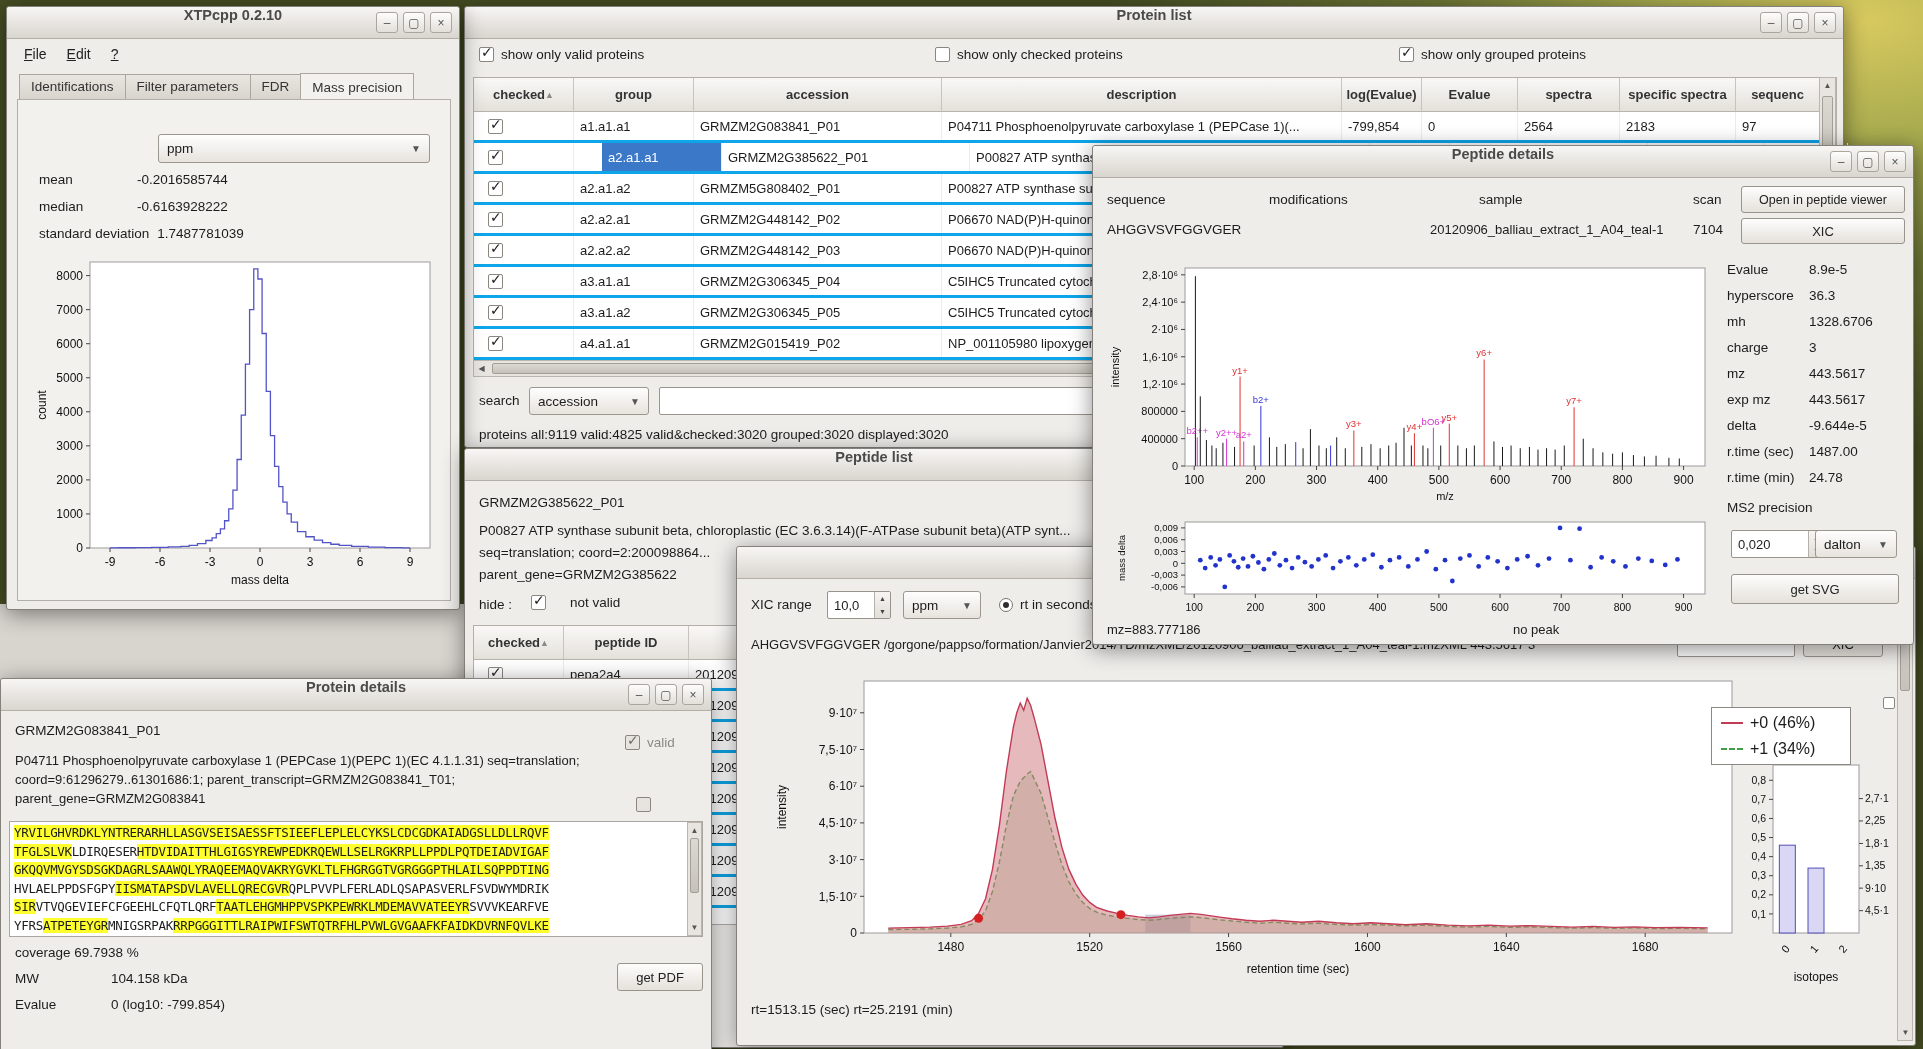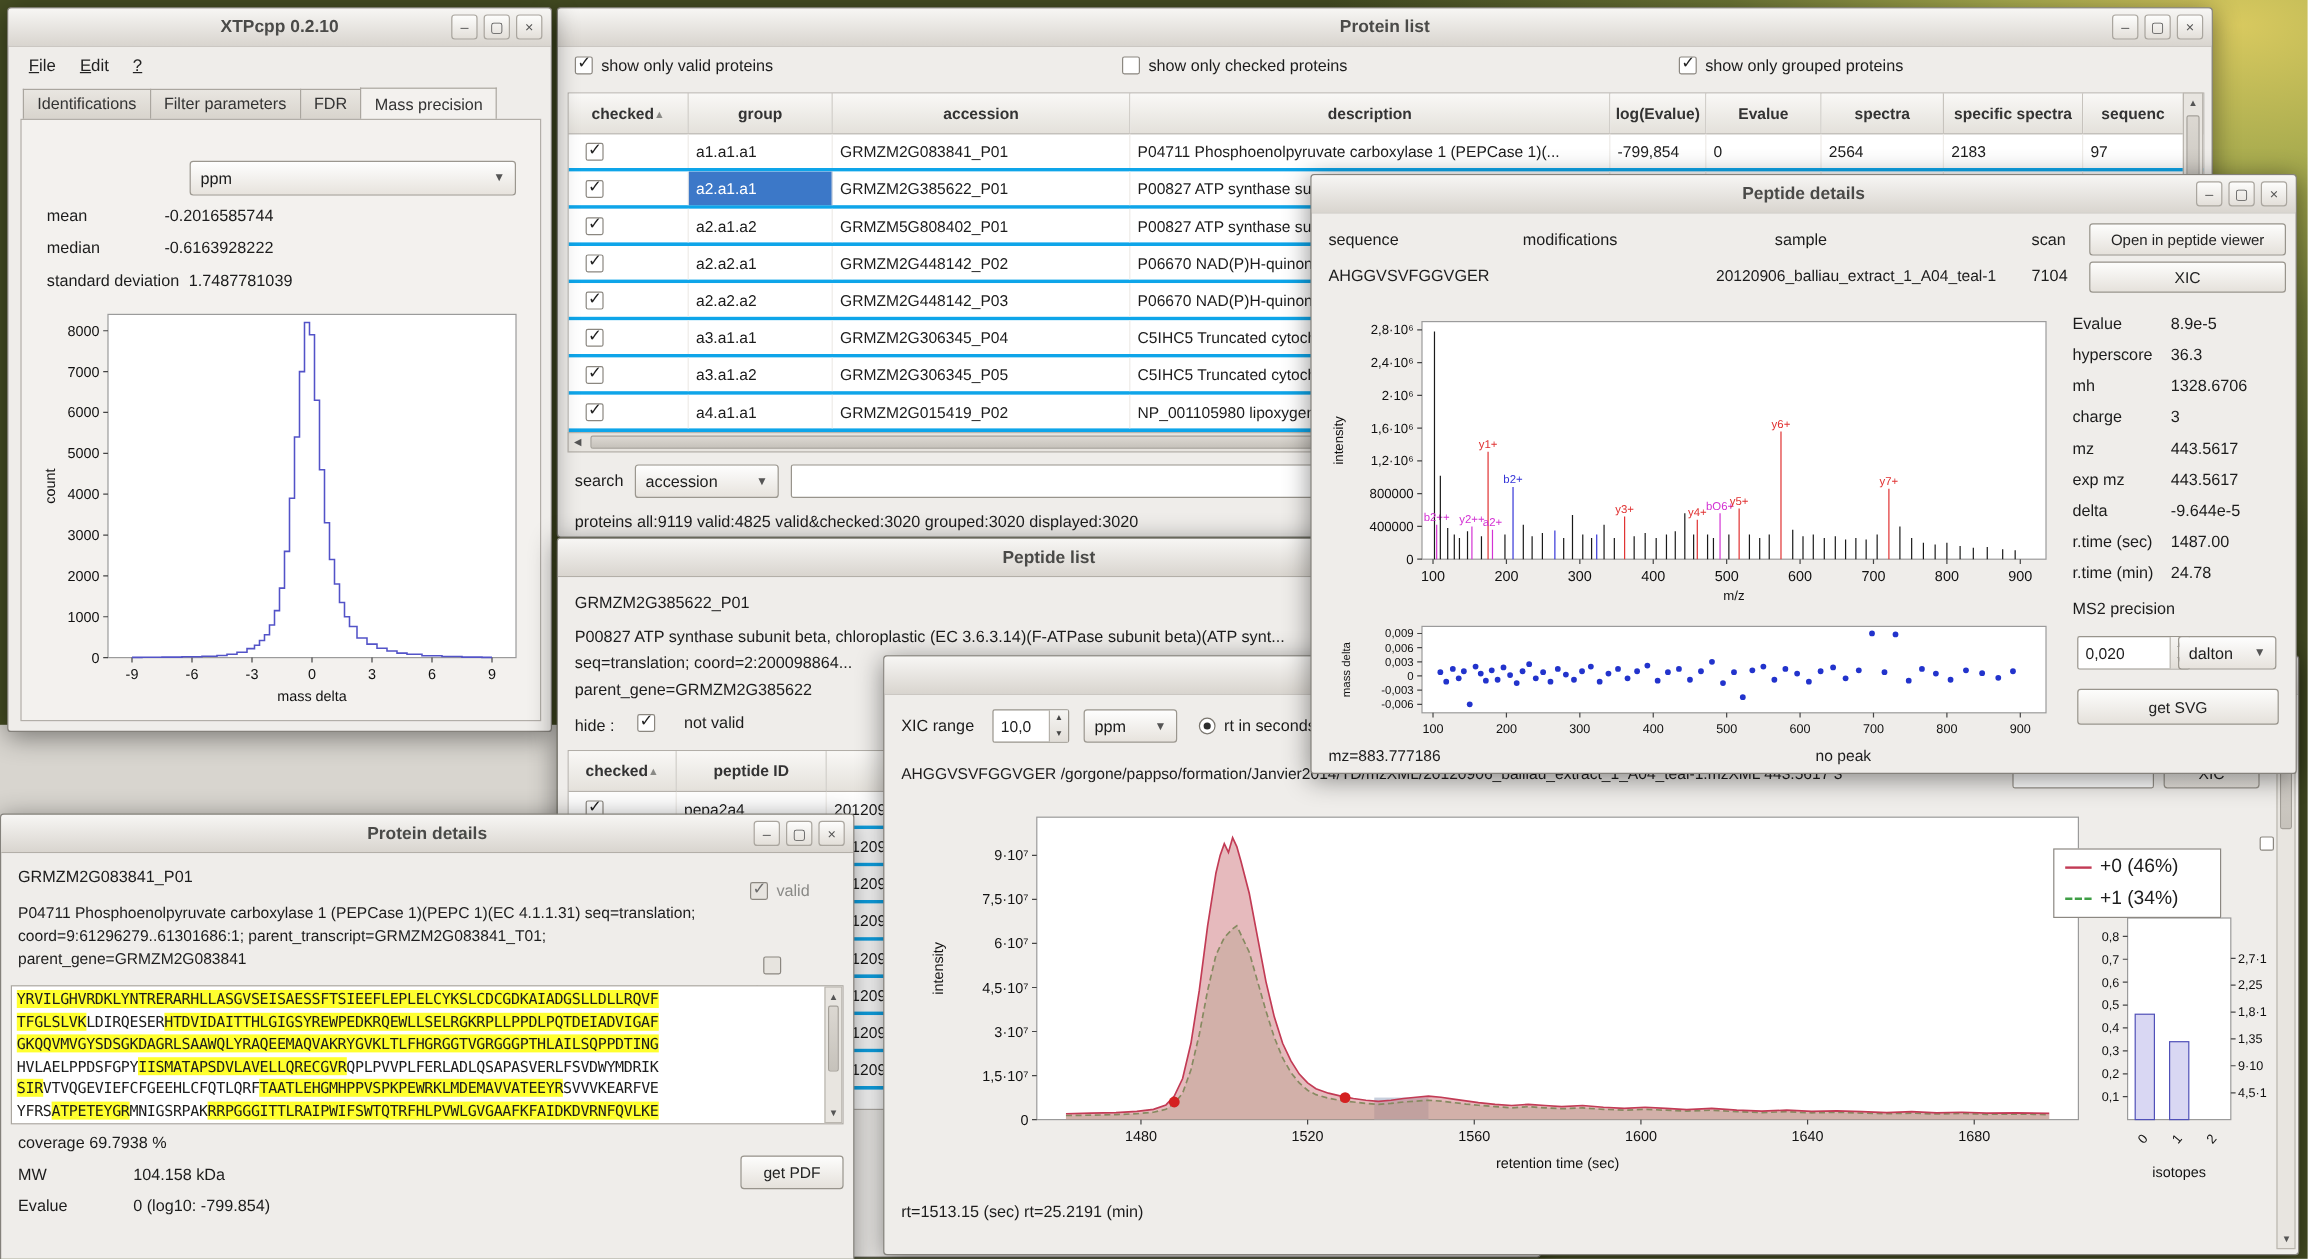--- a/index.html
+++ b/index.html
@@ -6,21 +6,21 @@
   html,body { width:1923px; height:1049px; overflow:hidden; }
   body {
     font-family:"Liberation Sans","DejaVu Sans",sans-serif;
     font-size:14px; color:#1c1c1c; position:relative;
     background: radial-gradient(ellipse 760px 430px at 97% 2%, #d8c95f 0%, #a9ac4f 26%, #6d7636 56%, #454d23 100%);
   }
   .bg-strip { position:absolute; background:#d8d5cf; z-index:1; }
   .window { position:absolute; background:#efedea; border:1px solid #84817b; border-radius:3px;
             box-shadow:0 4px 22px rgba(0,0,0,.45); }
   .titlebar { position:relative; height:32px; border-bottom:1px solid #b3afa8; border-radius:3px 3px 0 0;
-              background:linear-gradient(#f7f6f4,#d9d5cf); display:flex; align-items:center; justify-content:center; }
+              background:linear-gradient(#f7f6f4,#d9d5cf); display:flex; align-items:flex-start; justify-content:center; }
   .titlebar .title { font-weight:bold; color:#4a4a48; font-size:14.5px; }
   .winbtns { position:absolute; right:7px; top:5px; display:flex; gap:5px; }
   .winbtn { width:22px; height:21px; border:1px solid #aaa69f; border-radius:3px; font-size:12px; color:#555;
             background:linear-gradient(#fdfdfc,#e3dfd9); display:flex; align-items:center; justify-content:center; }
   .menubar { height:30px; display:flex; align-items:center; padding-left:8px; gap:2px; }
   .menu-item { padding:4px 9px; color:#222; }
   .tabsrow { position:absolute; left:12px; top:66px; display:flex; align-items:flex-end; height:27px; }
   .tab { padding:4px 11px 5px; font-size:13.5px; background:linear-gradient(#e9e6e1,#d8d4cd); border:1px solid #aaa69f;
          border-right:none; color:#333; }
   .tab:last-child { border-right:1px solid #aaa69f; }
@@ -46,21 +46,21 @@
   .spin .val { flex:1; display:flex; align-items:center; padding-left:6px; font-size:13px; }
   .spin .arrows { width:16px; border-left:1px solid #b5b1aa; display:flex; flex-direction:column; background:linear-gradient(#f6f5f3,#e2deD8); }
   .spin .arrows div { flex:1; font-size:7px; color:#444; display:flex; align-items:center; justify-content:center; }
   .ptable { position:absolute; background:#fff; border:1px solid #b2aea8; }
   .thead { display:flex; height:34px; }
   .hcell { border-right:1px solid #c7c3bd; border-bottom:1px solid #b7b3ad; background:linear-gradient(#f9f8f6,#e4e1db);
            display:flex; align-items:center; justify-content:center; font-weight:bold; font-size:13px; color:#333; overflow:hidden; white-space:nowrap; flex:none; }
   .trow { display:flex; height:31px; border-bottom:3px solid #0ea5e9; background:#fff; }
   .tcell { border-right:1px solid #eeece8; display:flex; align-items:center; padding-left:6px; font-size:13px;
            overflow:hidden; white-space:nowrap; flex:none; }
-  .tcell.selcell { background:#3c78c8; color:#fff; }
+  .tcell.selcell { background:#3c78c8; color:#fff;margin-left:28px; }
   .vscroll { position:absolute; width:17px; background:#e8e5e0; border:1px solid #bab6af; }
   .hscroll { position:absolute; height:17px; background:#e8e5e0; border:1px solid #bab6af; }
   .thumb { position:absolute; background:linear-gradient(#dcd8d2,#c6c2bb); border:1px solid #a39f98; border-radius:2px; }
   .scrarrow { position:absolute; font-size:8px; color:#555; width:15px; height:15px; display:flex; align-items:center; justify-content:center; }
   .label { position:absolute; font-size:13.5px; white-space:nowrap; }
   .seqbox { position:absolute; background:#fff; border:1px solid #aaa69f; font-family:"DejaVu Sans Mono","Liberation Mono",monospace;
             font-size:12.5px; letter-spacing:-0.3px; line-height:18.5px; padding:2px 4px; overflow:hidden; }
   .seqbox .hl { background:#ffff2e; }
   .legend { position:absolute; background:#fff; border:1px solid #8c8882; padding:6px 9px; display:flex; flex-direction:column; gap:8px; z-index:5; }
   .legrow { display:flex; align-items:center; gap:7px; font-size:16px;text-align:center; }

